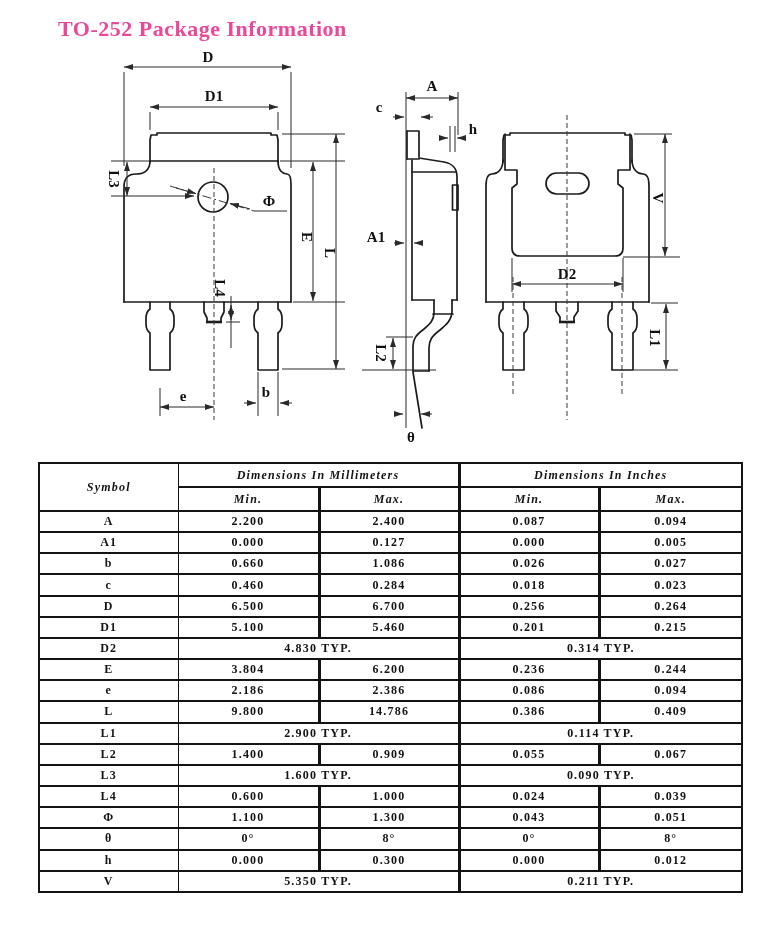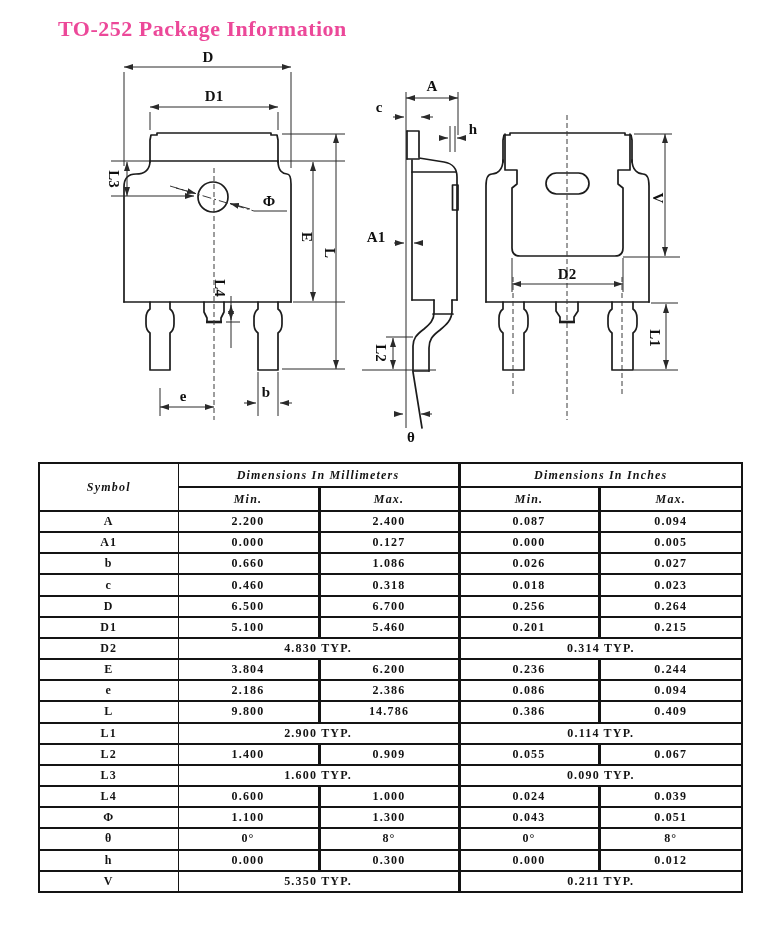--- a/index.html
+++ b/index.html
@@ -234,21 +234,21 @@
       <tr>
         <td>b</td>
         <td>0.660</td>
         <td class="tl">1.086</td>
         <td class="tl">0.026</td>
         <td class="tl">0.027</td>
       </tr>
       <tr>
         <td>c</td>
         <td>0.460</td>
-        <td class="tl">0.318</td>
+        <td class="tl">0.284</td>
         <td class="tl">0.018</td>
         <td class="tl">0.023</td>
       </tr>
       <tr>
         <td>D</td>
         <td>6.500</td>
         <td class="tl">6.700</td>
         <td class="tl">0.256</td>
         <td class="tl">0.264</td>
       </tr>

